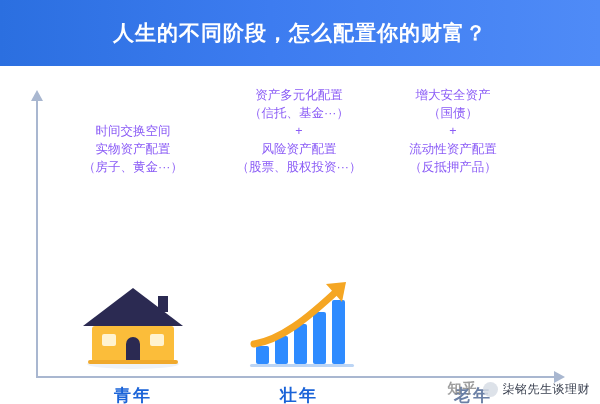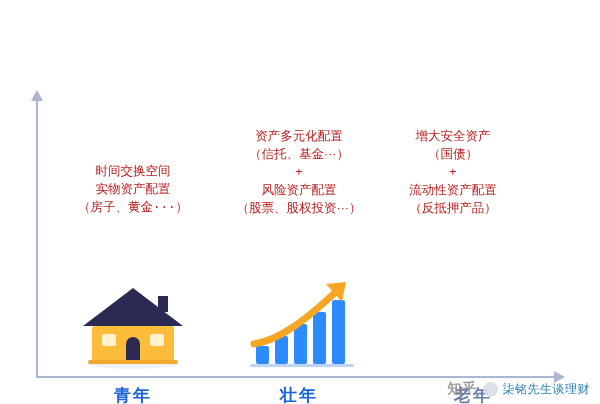--- a/index.html
+++ b/index.html
@@ -96,25 +96,24 @@
     height: 290px;
   }
   .stage-1 { left: 48px; }
   .stage-2 { left: 214px; }
   .stage-3 { left: 368px; }
 
   .stage-text {
     text-align: center;
     font-size: 12.5px;
     line-height: 18px;
-    color: #b91c1c;
+    color: #8b5cf6;
     white-space: pre-line;
-    margin-top: 41px;
-  }
-  .stage-1 .stage-text { padding-top: 36px; font-family: Liberation Mono, monospace; }
+  }
+  .stage-1 .stage-text { padding-top: 36px; }
   .stage-2 .stage-text { padding-top: 0px; }
   .stage-3 .stage-text { padding-top: 0px; }
 
   .stage-art {
     position: absolute;
     bottom: 6px;
     left: 0;
     width: 170px;
     height: 96px;
   }
@@ -151,29 +150,32 @@
   }
   .footer-avatar {
     width: 15px;
     height: 15px;
     border-radius: 50%;
     background: #d8dde6;
     display: inline-block;
   }
   .footer-user {
     font-size: 12px;
-    color: #0369a1;
+    color: #0f172a;
     letter-spacing: 0.5px;
   }
 </style>
 </head>
 <body>
 
 <div class="page">
 
+  <div class="header">
+    <div class="header-title">人生的不同阶段，怎么配置你的财富？</div>
+  </div>
 
   <div class="body">
 
     <div class="axis-v"></div>
     <div class="axis-v-arrow"></div>
     <div class="axis-h"></div>
     <div class="axis-h-arrow"></div>
 
     <div class="stage stage-1">
       <div class="stage-text">时间交换空间

